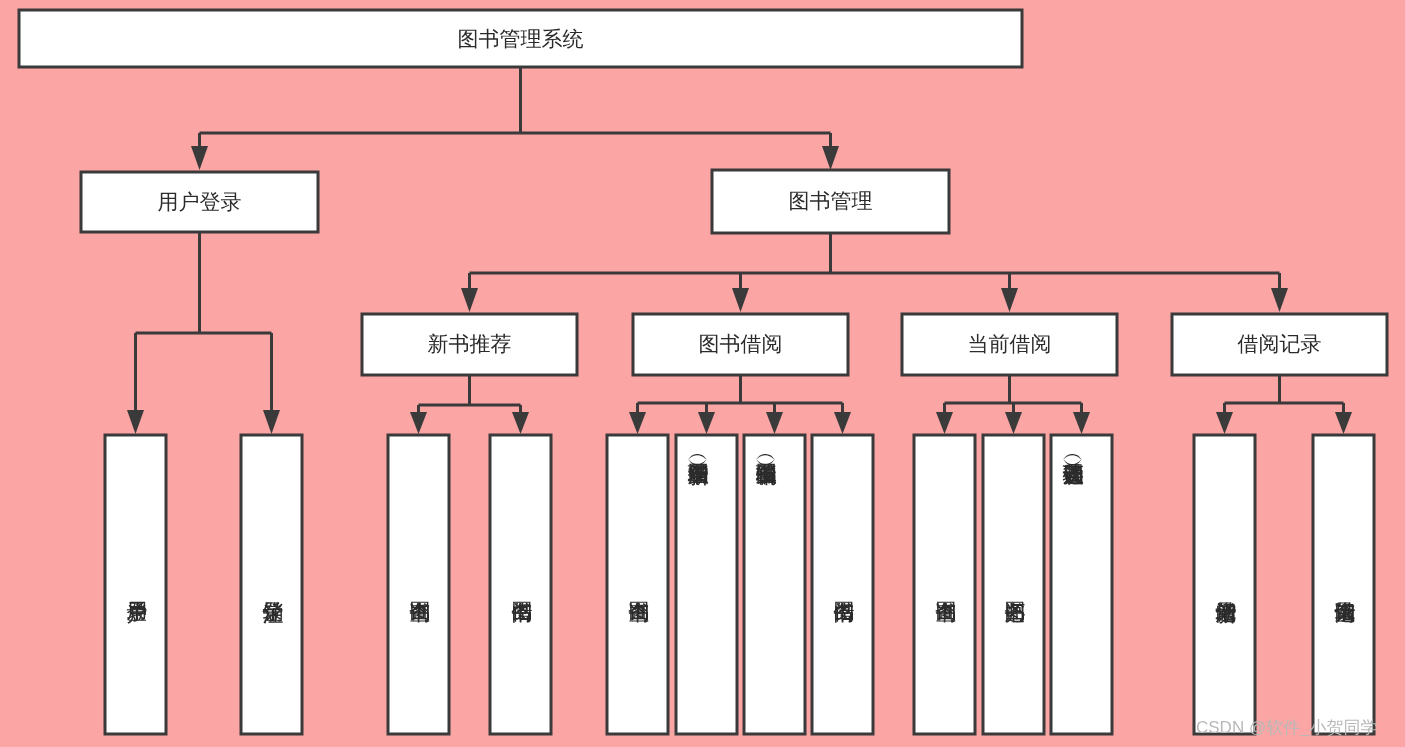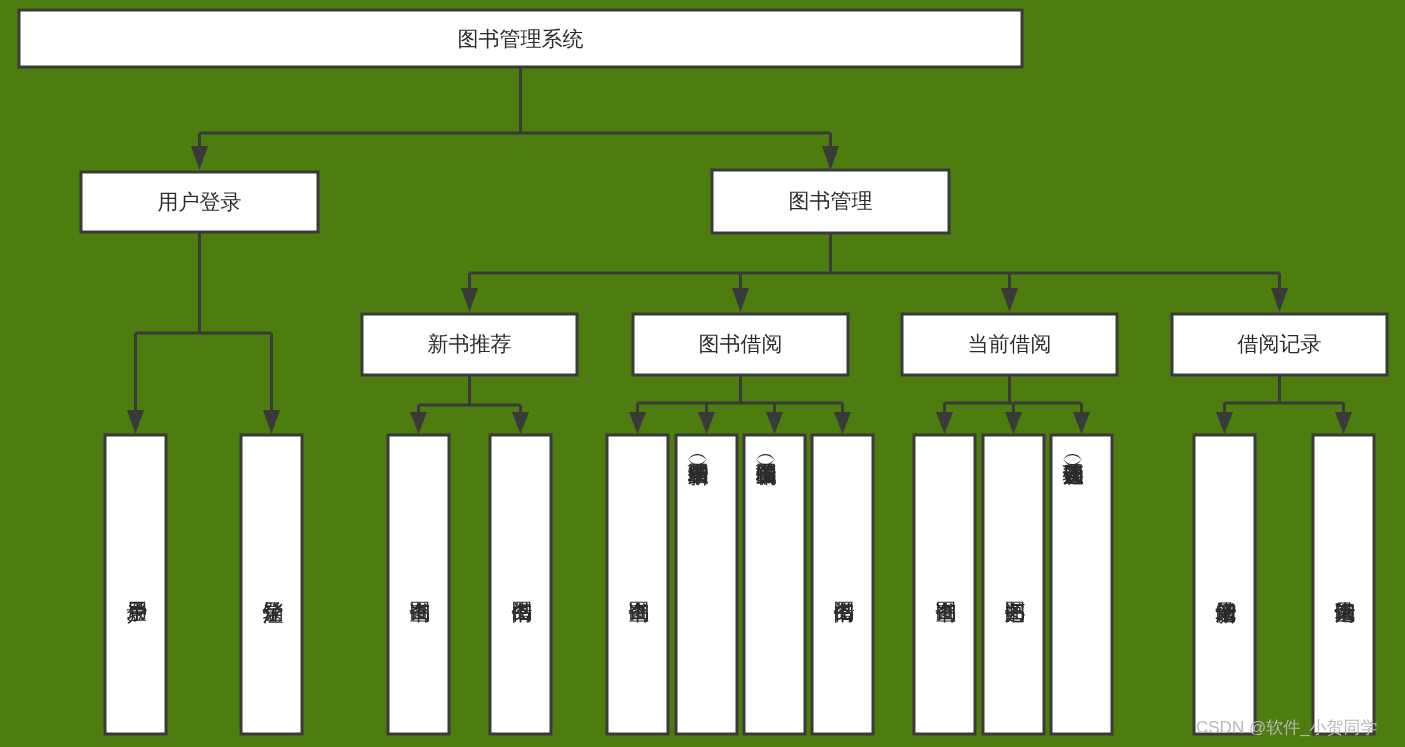--- a/index.html
+++ b/index.html
@@ -7,21 +7,21 @@
     padding: 0;
     background: #ffffff;
   }
   body {
     font-family: "Liberation Sans", "DejaVu Sans", sans-serif;
   }
   #diagram-root {
     position: relative;
     width: 1405px;
     height: 747px;
-    background: #4d7c0f;
+    background: #fca5a5;
     overflow: hidden;
   }
   svg.diagram-canvas {
     position: absolute;
     left: 0;
     top: 0;
     width: 1405px;
     height: 747px;
     display: block;
   }

